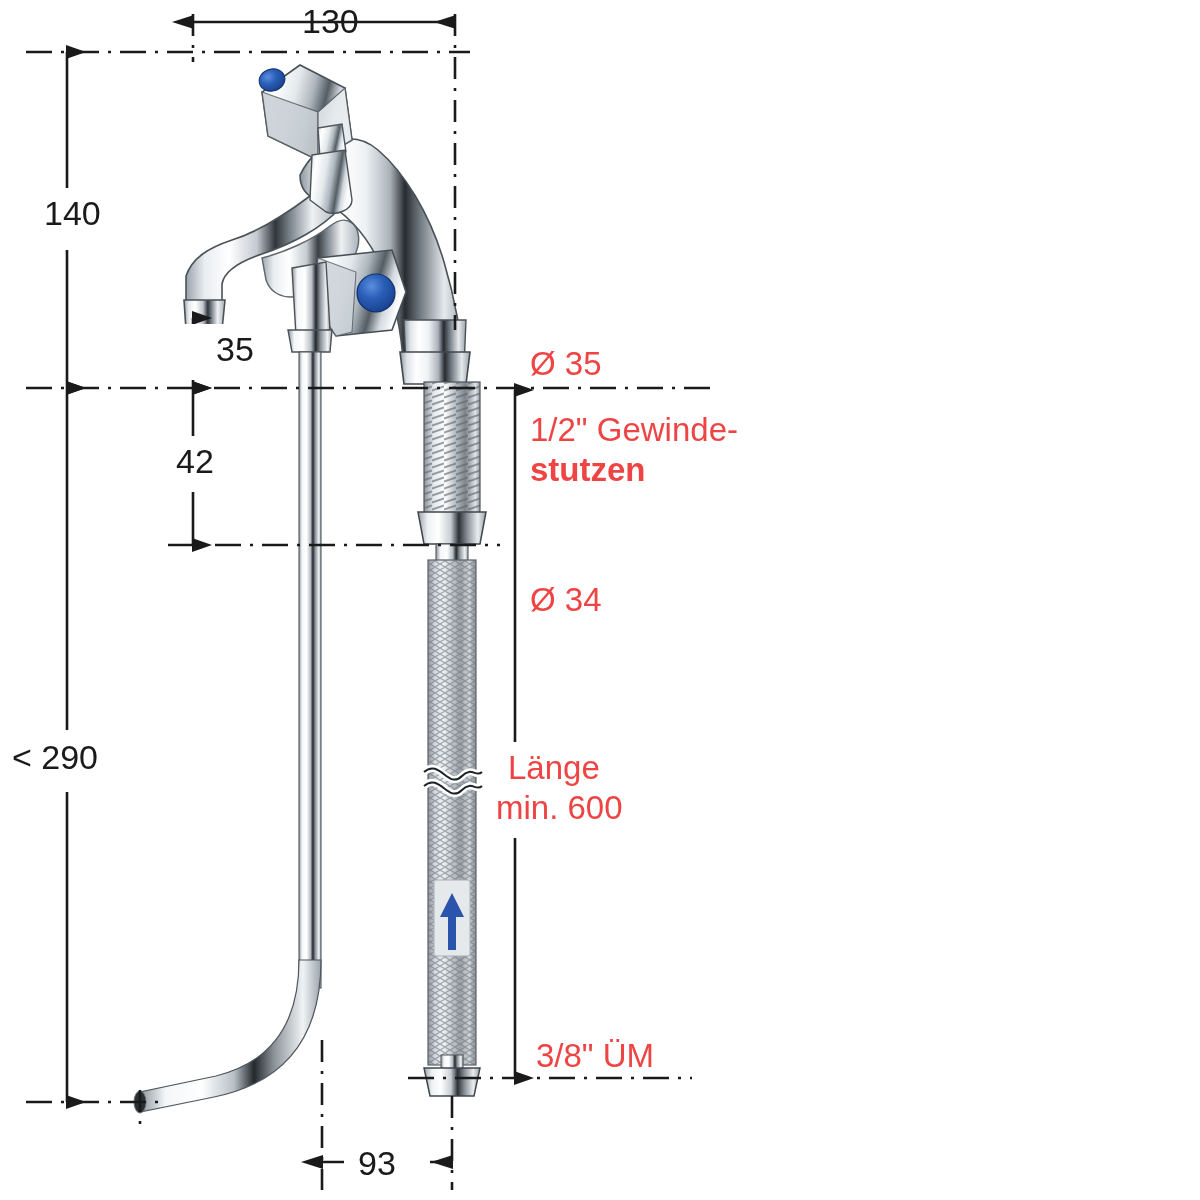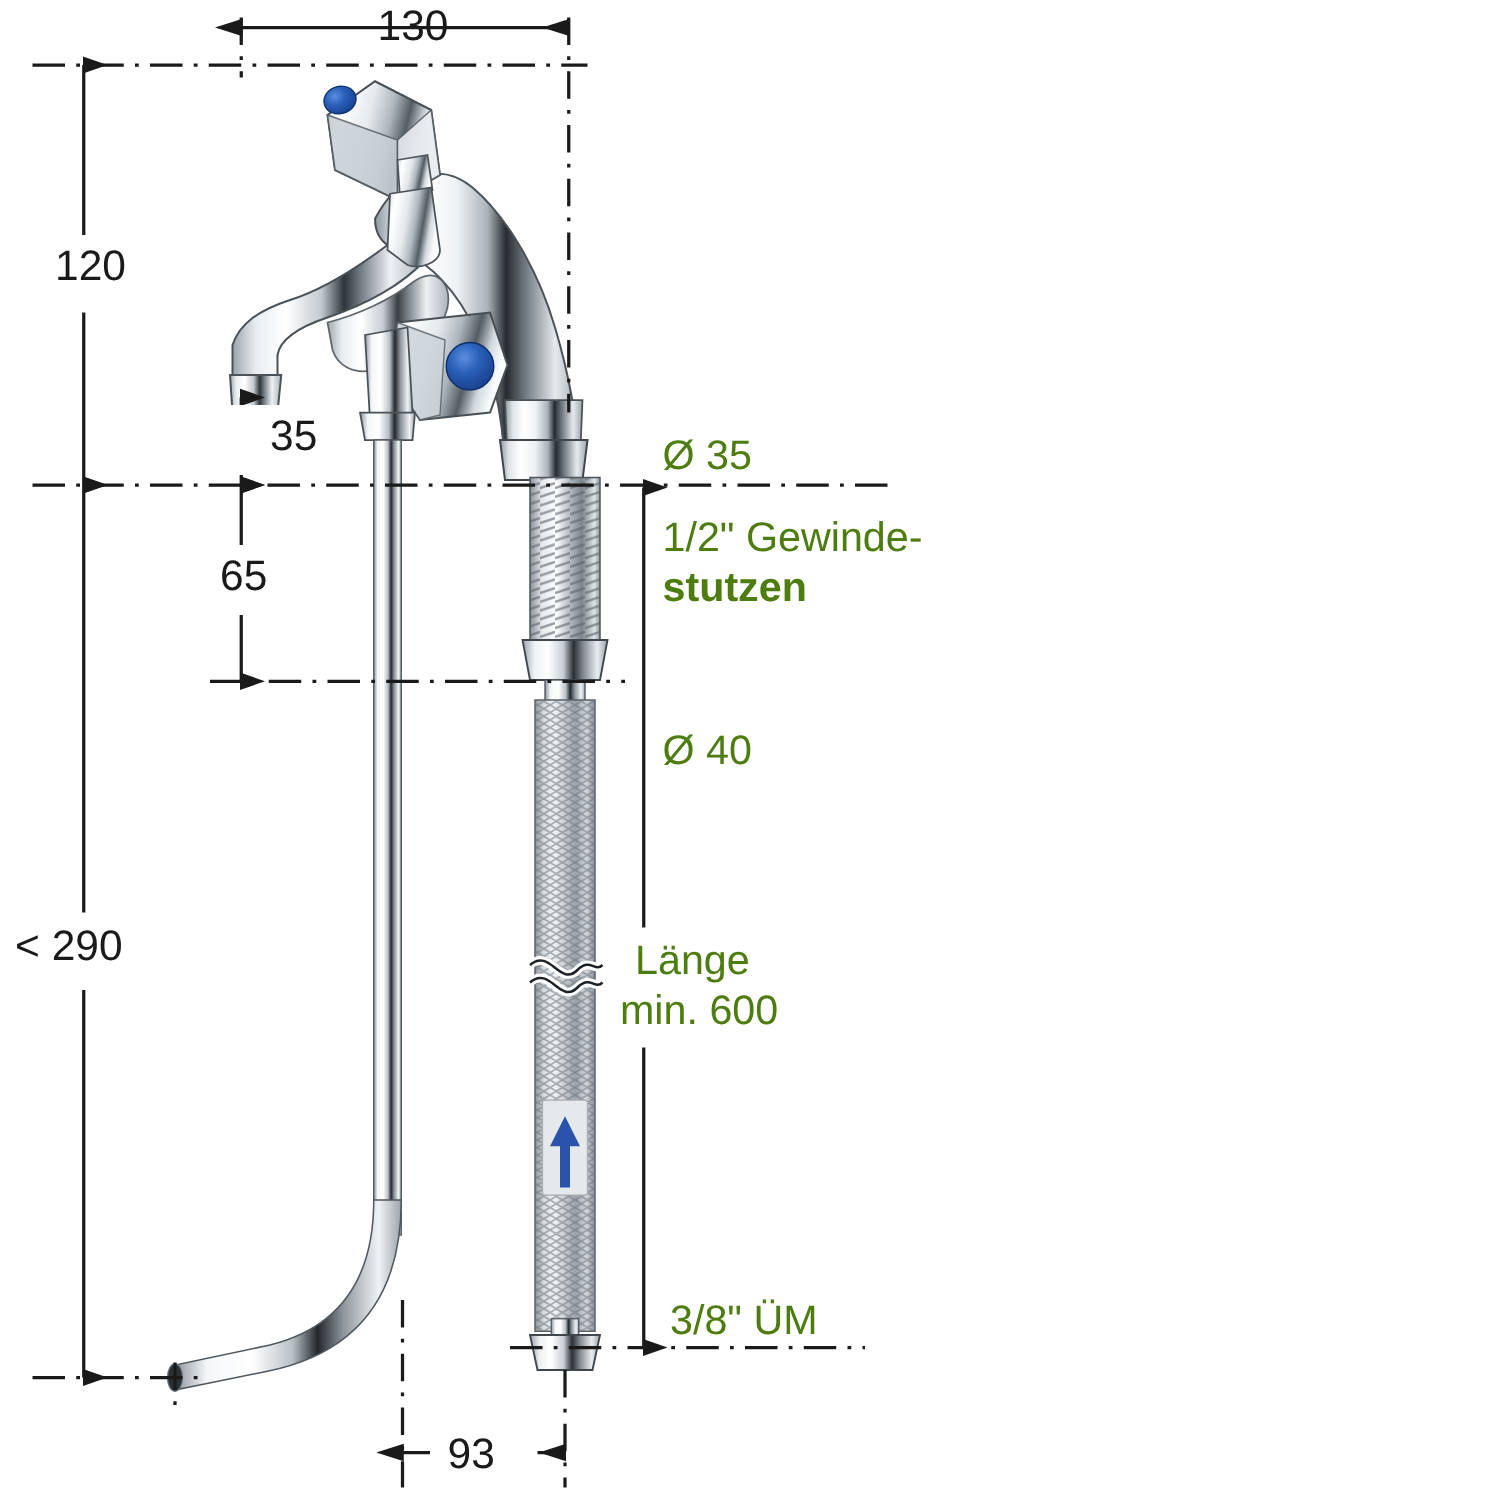--- a/index.html
+++ b/index.html
@@ -2,21 +2,21 @@
 <html><head>
 <meta charset="utf-8">
 <title>Technical Drawing</title>
 <style>
   html,body{margin:0;padding:0;background:#ffffff;}
   body{width:1200px;height:1200px;overflow:hidden;
        font-family:"Liberation Sans","DejaVu Sans",sans-serif;color:#1a1a1a;}
   #stage{position:relative;width:1200px;height:1200px;background:#fff;}
   #stage svg{position:absolute;left:0;top:0;}
   .dimtext{position:absolute;font-size:34px;line-height:1.12;color:#1a1a1a;white-space:pre;}
-  .annot{position:absolute;font-size:33px;line-height:1.24;color:#4d7c0f;white-space:pre;}
+  .annot{position:absolute;font-size:33px;line-height:1.24;color:#ef4444;white-space:pre;}
 </style>
 </head>
 <body>
 
 <div id="stage">
 
   <svg width="1200" height="1200" viewBox="0 0 1200 1200">
     <defs>
 
       <linearGradient id="chromeH" x1="0" y1="0" x2="1" y2="0">
@@ -244,35 +244,35 @@
       <rect x="172" y="324" width="92" height="56"></rect>
       <rect x="172" y="436" width="92" height="56"></rect>
       <rect x="6" y="730" width="112" height="62"></rect>
       <rect x="494" y="742" width="176" height="96"></rect>
       <rect x="344" y="1140" width="86" height="46"></rect>
     </g>
   </svg>
 
   <div class="dimtext" style="left:302px; top:2px;">130</div>
 
-  <div class="dimtext" style="left:44px; top:194px;">120</div>
+  <div class="dimtext" style="left:44px; top:194px;">140</div>
 
   <div class="dimtext" style="left:216px; top:330px;">35</div>
 
-  <div class="dimtext" style="left:176px; top:442px;">65</div>
+  <div class="dimtext" style="left:176px; top:442px;">42</div>
 
   <div class="dimtext" style="left:12px; top:738px;">&lt; 290</div>
 
   <div class="dimtext" style="left:358px; top:1144px;">93</div>
 
   <div class="annot" style="left:530px; top:344px;">Ø 35</div>
 
   <div class="annot" style="left:530px; top:410px;">1/2" Gewinde-</div>
   <div class="annot" style="left:530px; top:450px;font-weight:bold;">stutzen</div>
 
-  <div class="annot" style="left:530px; top:580px;">Ø 40</div>
+  <div class="annot" style="left:530px; top:580px;">Ø 34</div>
 
   <div class="annot" style="left:508px; top:748px;">Länge</div>
   <div class="annot" style="left:496px; top:788px;">min. 600</div>
 
   <div class="annot" style="left:536px; top:1036px;">3/8" ÜM</div>
 
 </div>
 
 </body></html>

